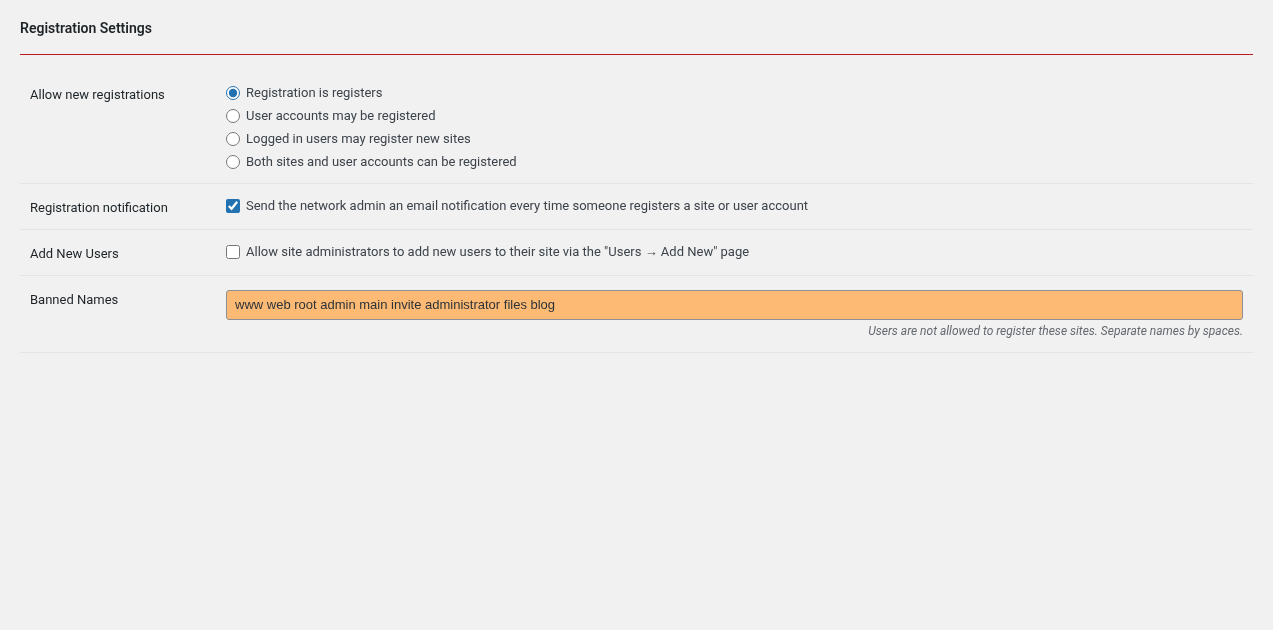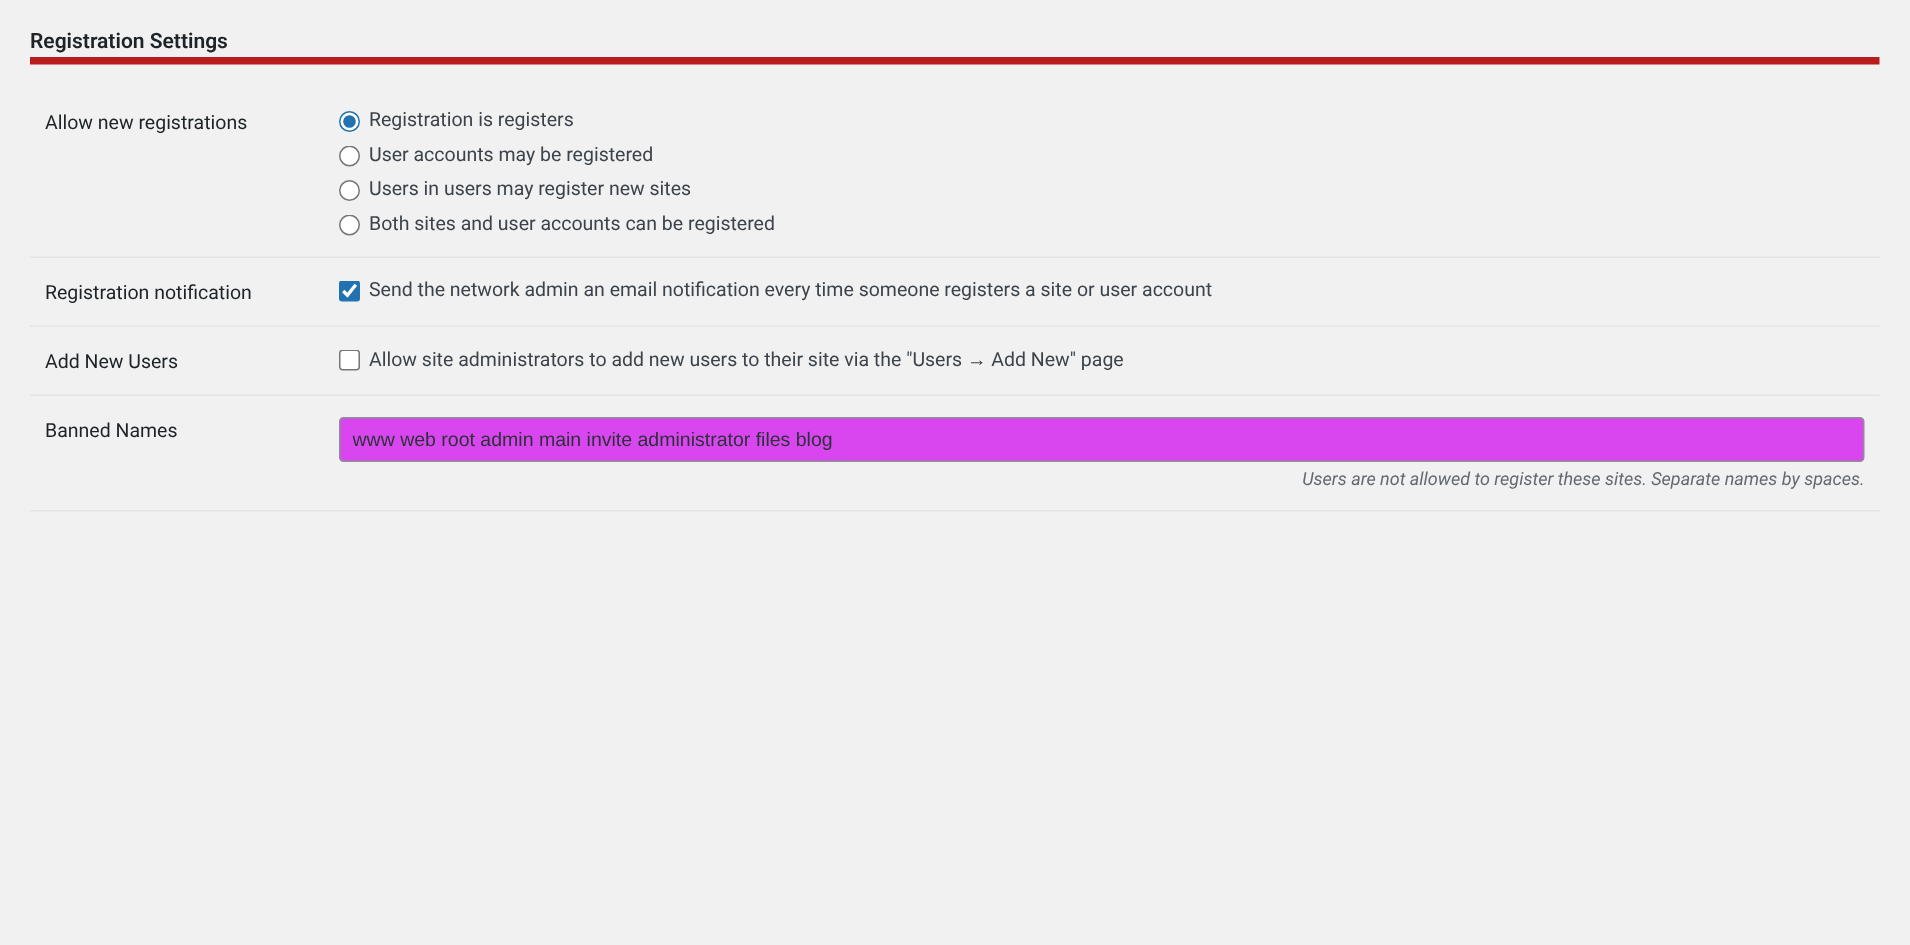--- a/index.html
+++ b/index.html
@@ -16,22 +16,22 @@
       padding: 20px 20px;
       min-height: 630px;
       width: 1273px;
     }
 
     .page-title {
       font-size: 14px;
       font-weight: 600;
       color: #1d2327;
       margin-bottom: 16px;
-      border-bottom: 5px solid #b91c1c;
-      padding-bottom: 2px;
+      border-bottom: 1px solid #b91c1c;
+      padding-bottom: 18px;
     }
 
     .settings-table {
       width: 100%;
       border-collapse: collapse;
     }
 
     .settings-table tr {
       border-bottom: 1px solid #e2e4e7;
     }
@@ -98,21 +98,21 @@
     }
 
     .text-input {
       width: 100%;
       max-width: 1040px;
       padding: 5px 8px;
       border: 1px solid #8c8f94;
       border-radius: 3px;
       font-size: 13px;
       color: #2c3338;
-      background: #d946ef;
+      background: #fdba74;
       line-height: 1.4;
     }
 
     textarea.text-area {
       width: 340px;
       height: 80px;
       padding: 5px 8px;
       border: 1px solid #8c8f94;
       border-radius: 3px;
       font-size: 13px;
@@ -140,21 +140,21 @@
             <span>Registration is registers</span>
           </label>
 
           <label class="radio-option">
             <input type="radio" name="registration" style="">
             <span>User accounts may be registered</span>
           </label>
 
           <label class="radio-option">
             <input type="radio" name="registration" style="">
-            <span>Users in users may register new sites</span>
+            <span>Logged in users may register new sites</span>
           </label>
 
           <label class="radio-option">
             <input type="radio" name="registration" style="">
             <span>Both sites and user accounts can be registered</span>
           </label>
 
         </div>
       </td>
     </tr>

